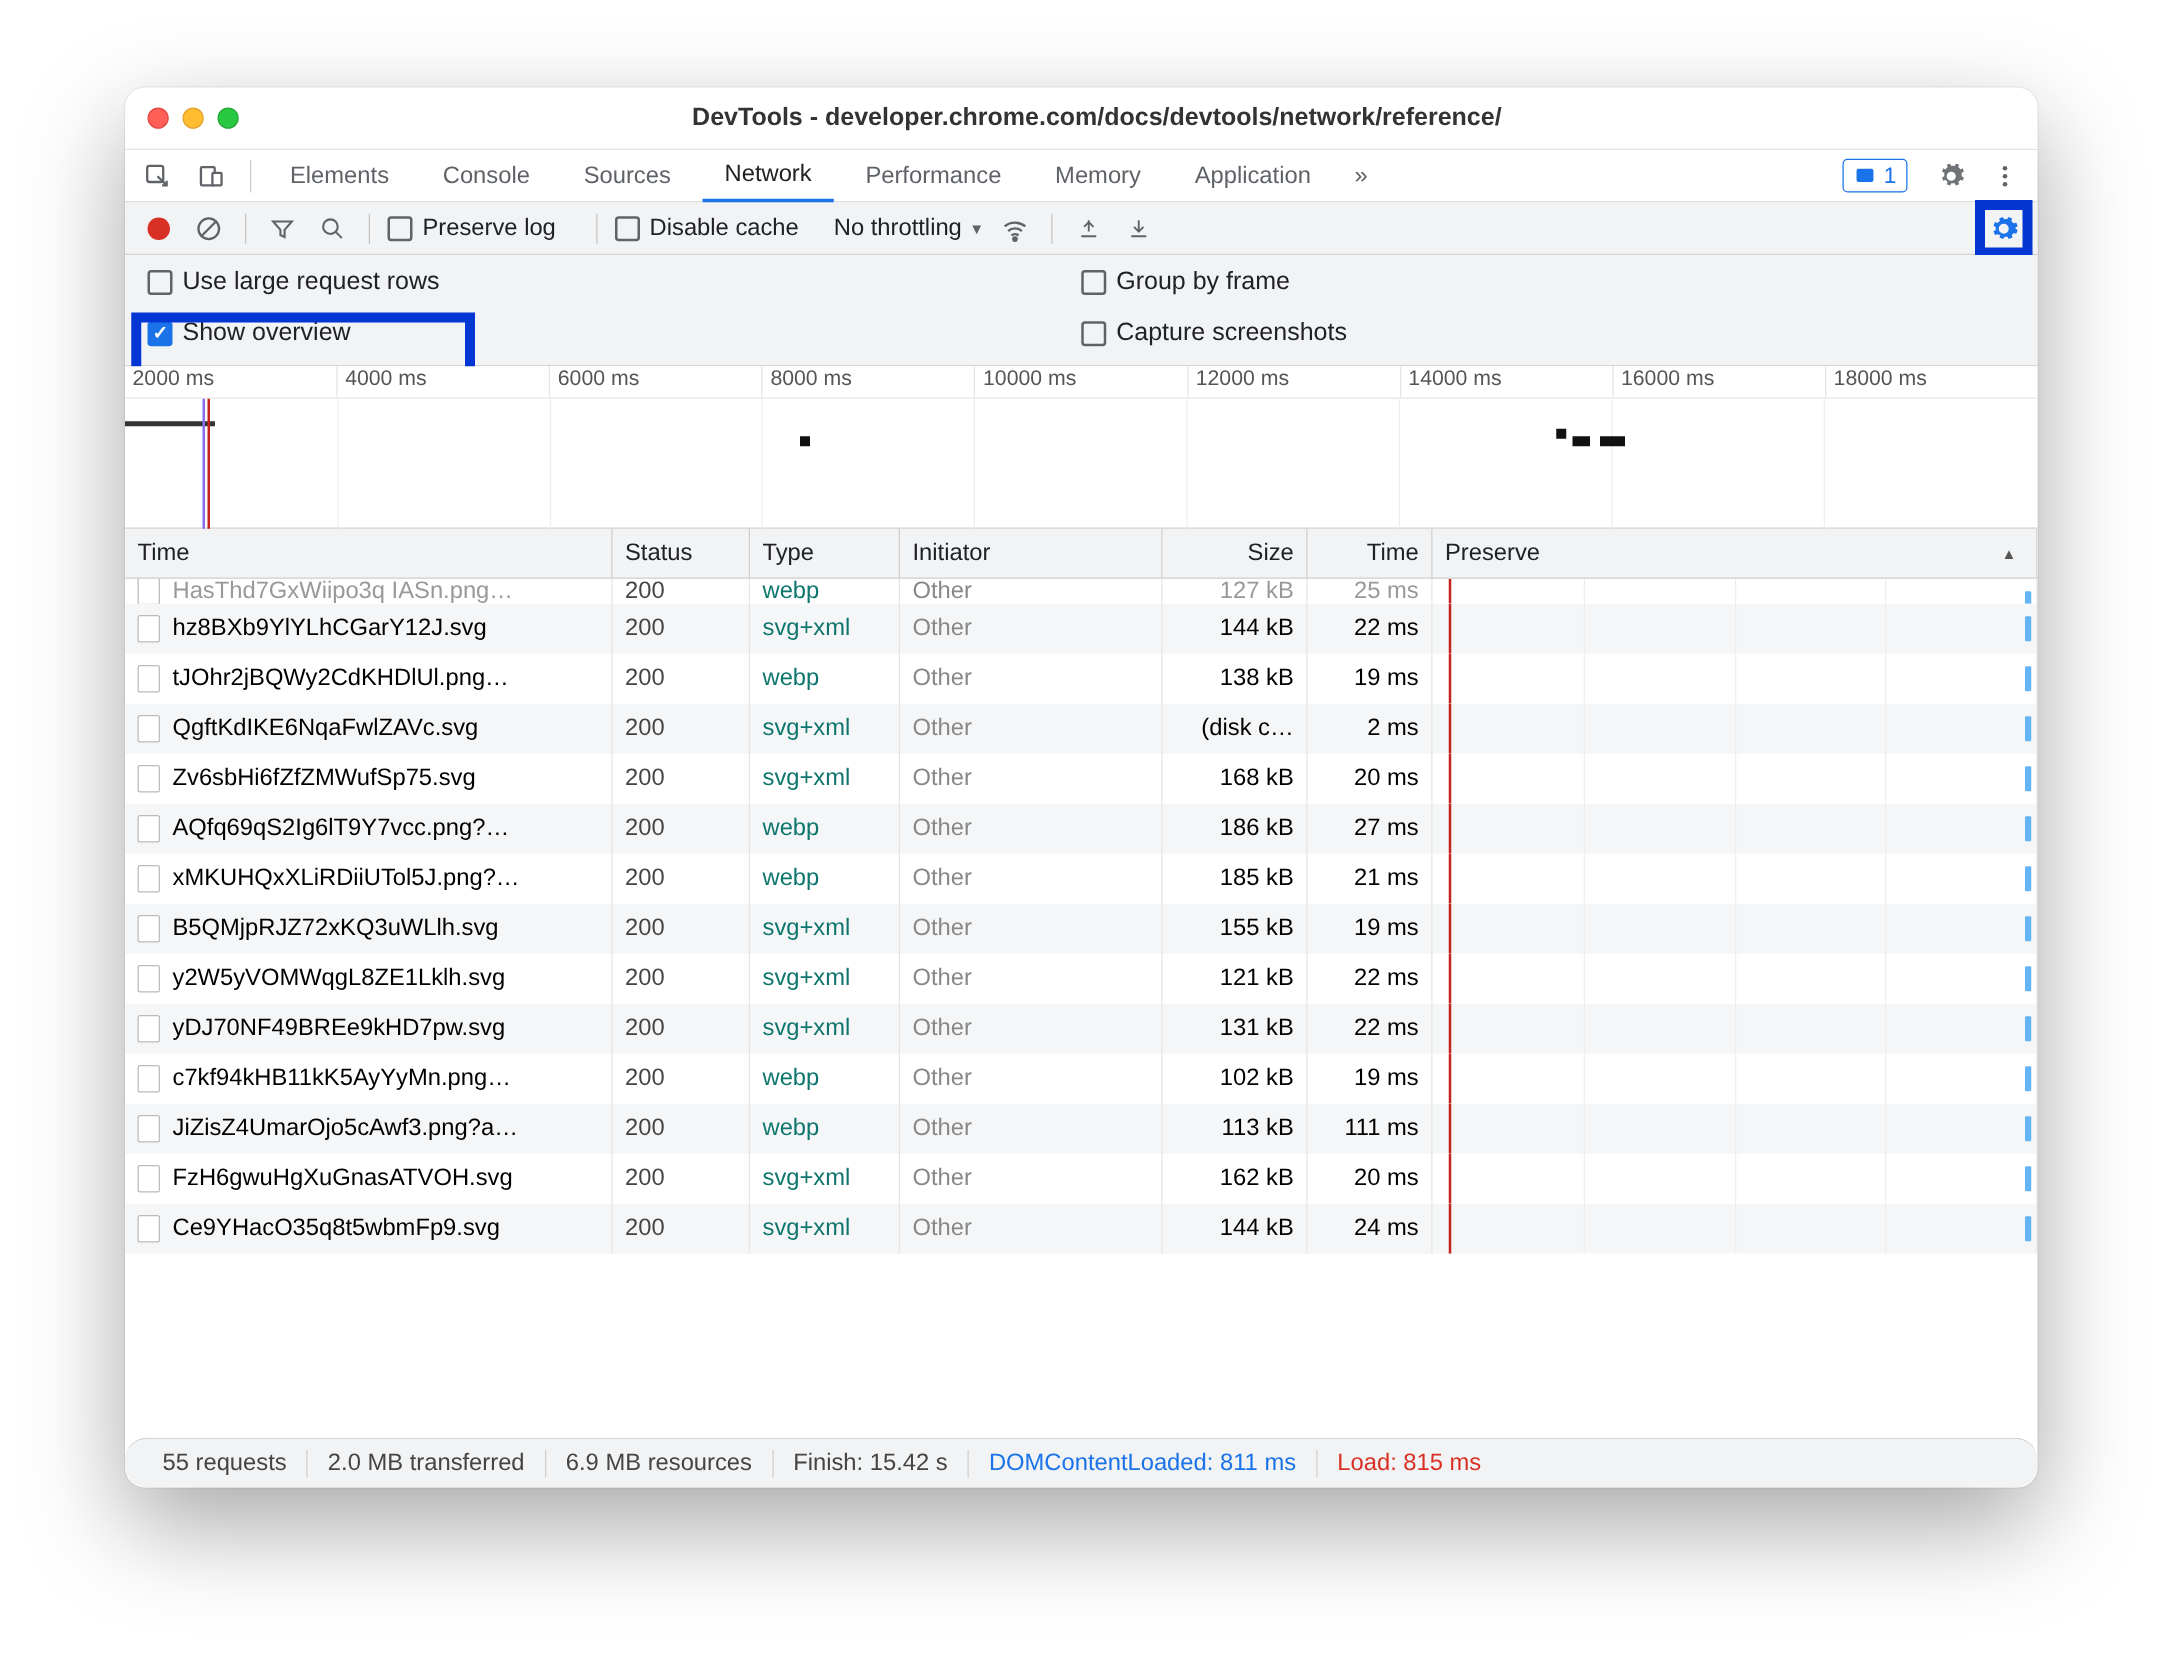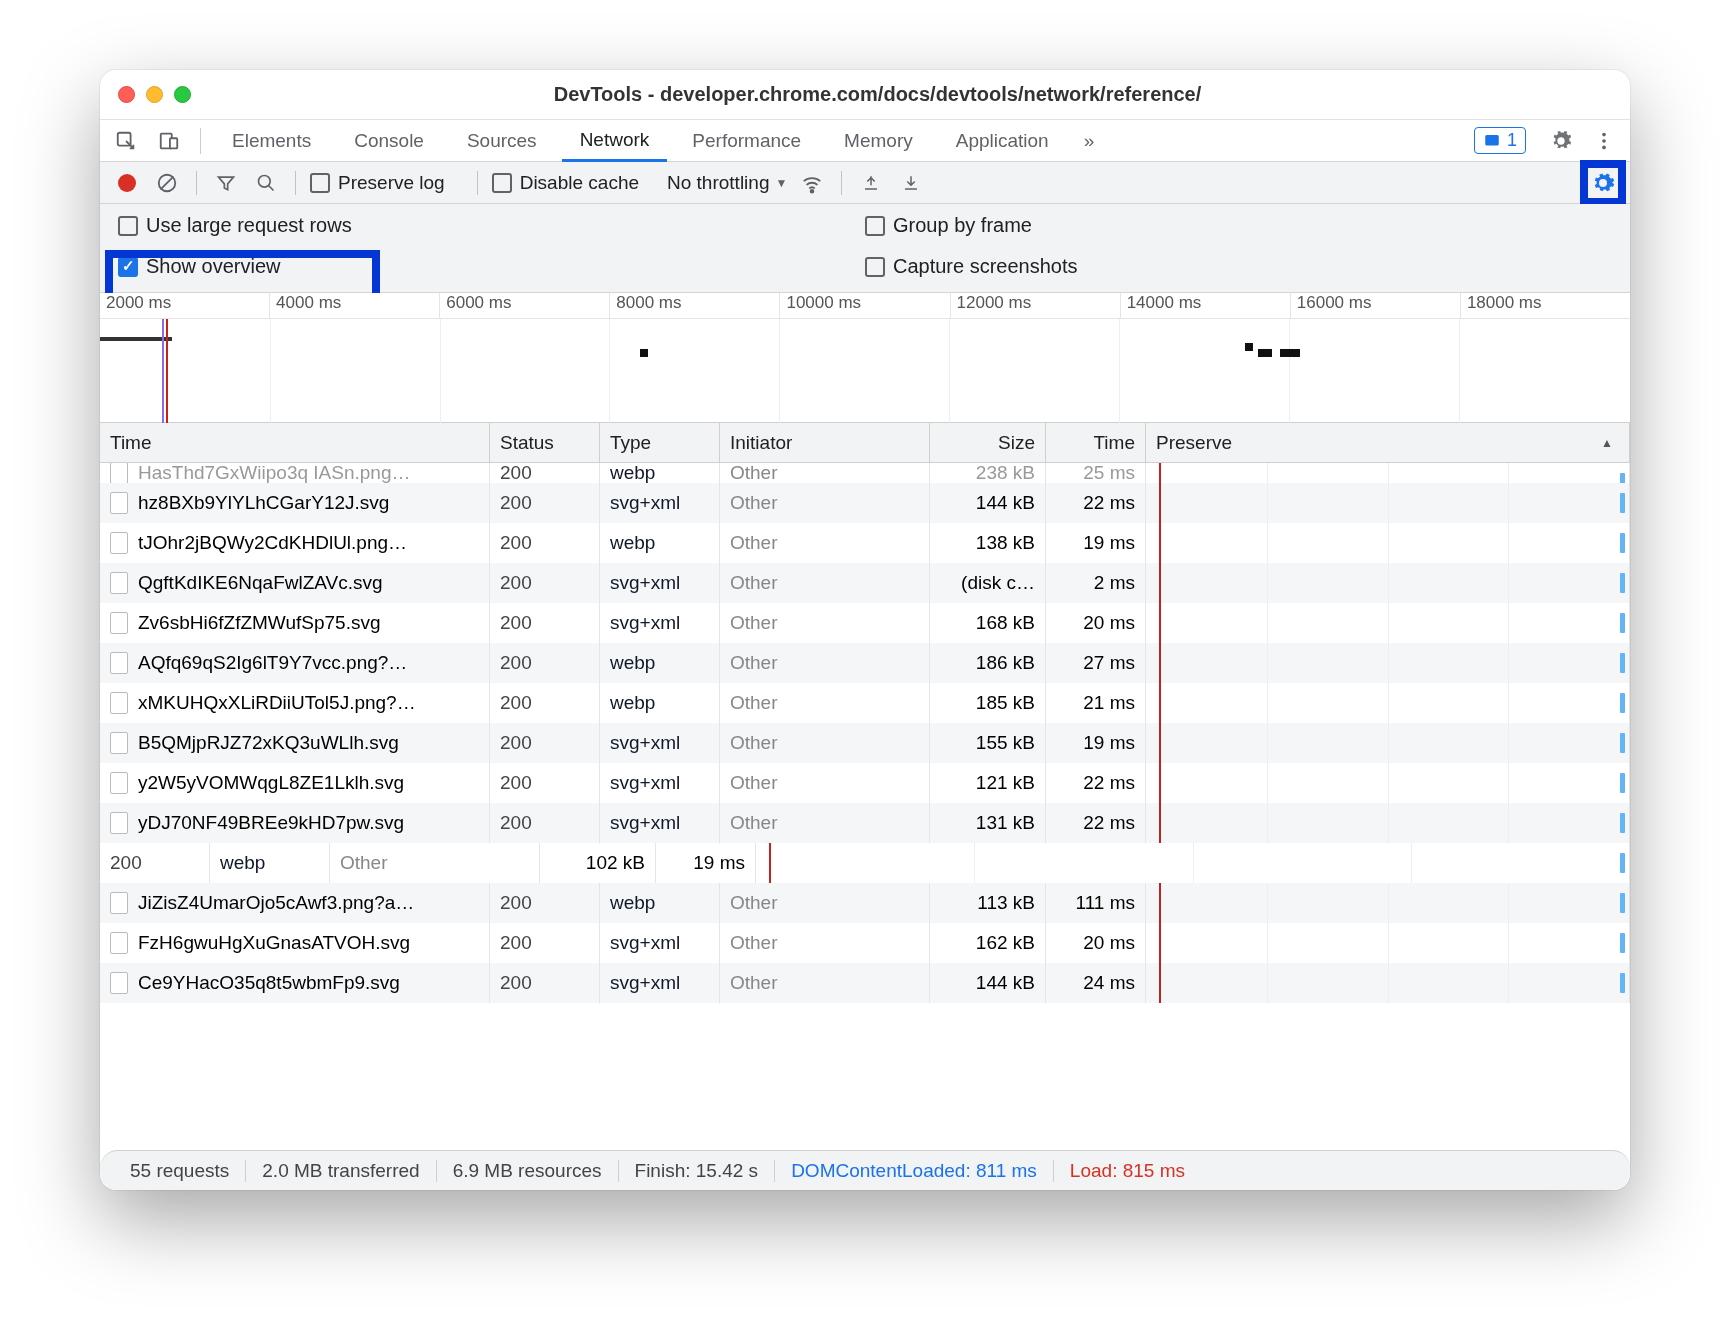--- a/index.html
+++ b/index.html
@@ -207,21 +207,21 @@
     display:flex;align-items:center;
   }
   .td.col-size,.td.col-time{justify-content:flex-end;}
   .td .file-icon{
     width:18px;height:22px;border:1px solid #bbb;border-radius:2px;
     margin-right:10px;flex-shrink:0;background:#fff;
     position:relative;
   }
   .td.col-init{color:#888;}
   .td.col-status{color:#444;}
-  .td.col-type{color:#0f172a;}
+  .td.col-type{color:#0f766e;}
   .wf-cell{position:relative;}
   .wf-grid{position:absolute;top:0;bottom:0;border-left:1px solid #eee;}
   .wf-red{position:absolute;top:0;bottom:0;width:2px;background:#c5221f;left:13px;}
   .wf-bar{position:absolute;right:4px;top:10px;width:5px;height:20px;background:#64b5f6;border-radius:1px;}
 
   
   .statusbar{
     height:40px;
     border-top:1px solid #cfcfcf;
     background:#f1f3f4;
@@ -456,21 +456,21 @@
       </div>
       <div class="tbody" id="tbody">
           <div class="tr clipped">
             <div class="td col-name">
               <span class="file-icon"></span>
               <span>HasThd7GxWiipo3q IASn.png…</span>
             </div>
             <div class="td col-status">200</div>
             <div class="td col-type">webp</div>
             <div class="td col-init">Other</div>
-            <div class="td col-size">238 kB</div>
+            <div class="td col-size">127 kB</div>
             <div class="td col-time">25 ms</div>
             <div class="td col-wf wf-cell">
               <div class="wf-grid" style="left:25%"></div>
               <div class="wf-grid" style="left:50%"></div>
               <div class="wf-grid" style="left:75%"></div>
               <div class="wf-red"></div>
               <div class="wf-bar"></div>
             </div>
           </div>
           <div class="tr">
@@ -629,20 +629,24 @@
             <div class="td col-time">22 ms</div>
             <div class="td col-wf wf-cell">
               <div class="wf-grid" style="left:25%"></div>
               <div class="wf-grid" style="left:50%"></div>
               <div class="wf-grid" style="left:75%"></div>
               <div class="wf-red"></div>
               <div class="wf-bar"></div>
             </div>
           </div>
           <div class="tr">
+            <div class="td col-name">
+              <span class="file-icon"></span>
+              <span>c7kf94kHB11kK5AyYyMn.png…</span>
+            </div>
             <div class="td col-status">200</div>
             <div class="td col-type">webp</div>
             <div class="td col-init">Other</div>
             <div class="td col-size">102 kB</div>
             <div class="td col-time">19 ms</div>
             <div class="td col-wf wf-cell">
               <div class="wf-grid" style="left:25%"></div>
               <div class="wf-grid" style="left:50%"></div>
               <div class="wf-grid" style="left:75%"></div>
               <div class="wf-red"></div>

